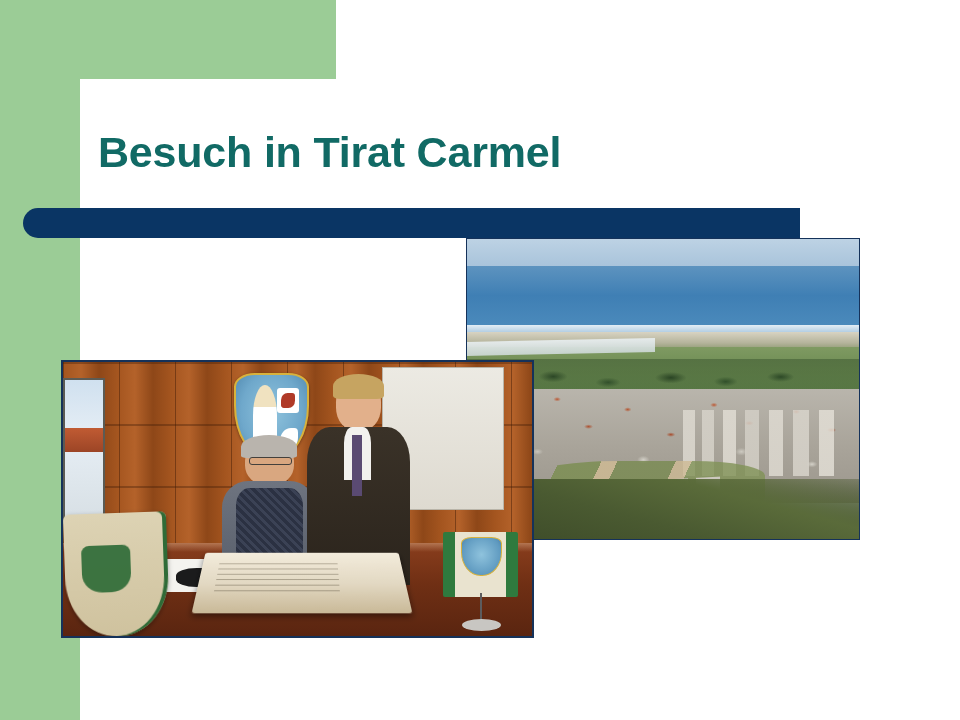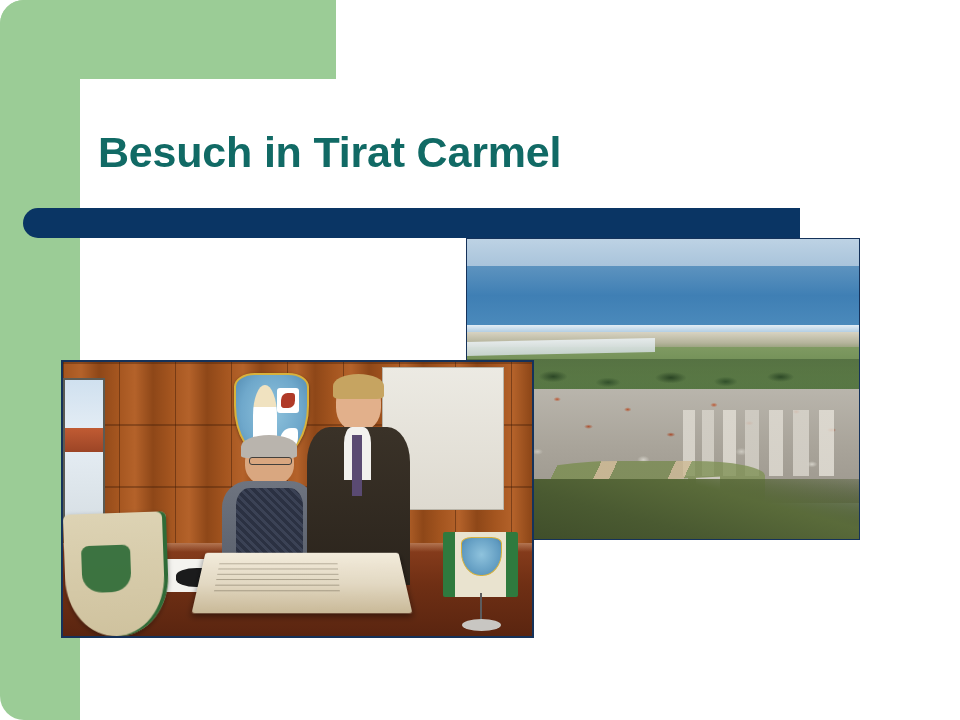--- a/index.html
+++ b/index.html
@@ -7,21 +7,20 @@
     padding: 0;
     background: #ffffff;
   }
   #slide {
     position: relative;
     width: 960px;
     height: 720px;
     overflow: hidden;
     background: #ffffff;
     font-family: "Liberation Sans", sans-serif;
-    border-radius: 24px;
   }
 
   
   .green-left-strip {
     position: absolute;
     left: 0;
     top: 0;
     width: 80px;
     height: 720px;
     background: #9BCC96;

